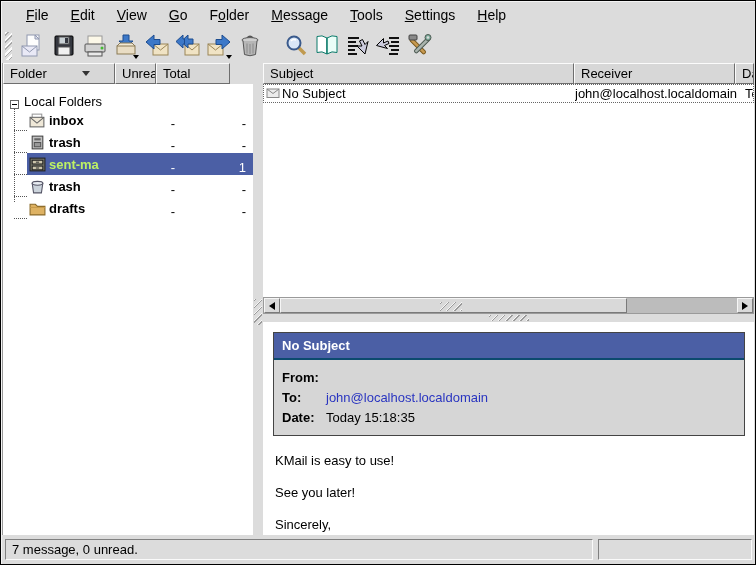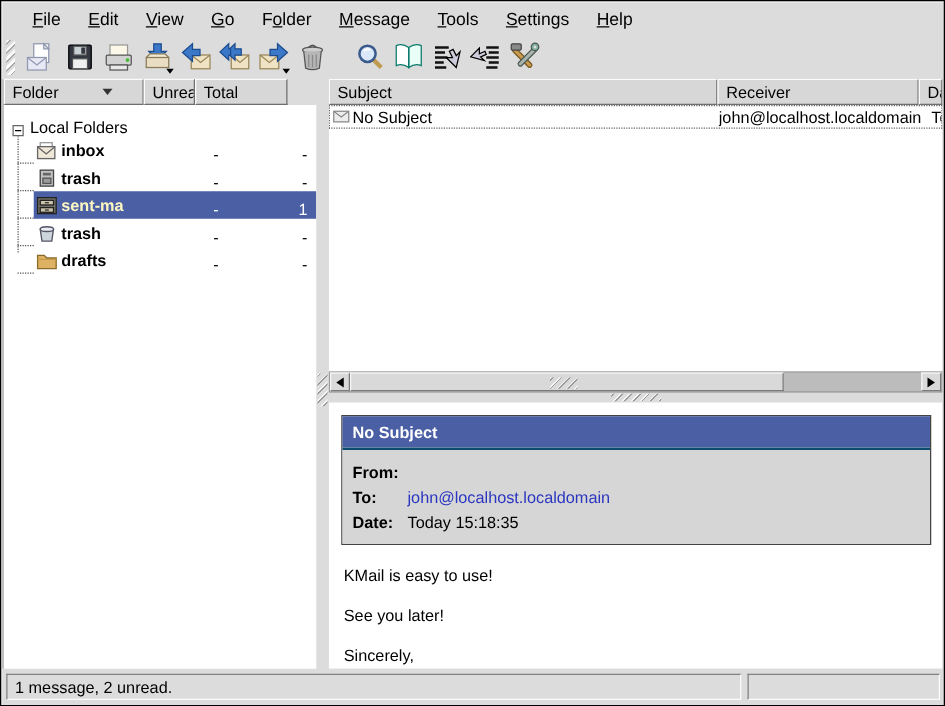--- a/index.html
+++ b/index.html
@@ -36,21 +36,21 @@
   .sort-arrow { width:0; height:0; border-left:4px solid transparent; border-right:4px solid transparent;
     border-top:5px solid #333; margin-right:18px; }
   .tree { flex:1; background:#fff; position:relative; padding-top:3px; overflow:hidden; }
   .tree-vline { position:absolute; left:11px; top:18px; height:100px; border-left:1px dotted #555; }
   .trow { height:22px; display:flex; align-items:flex-end; position:relative; }
   .expander { width:9px; height:9px; border:1px solid #666; background:#fff; margin:0 5px 0 7px;
     position:relative; }
   .expander::after { content:""; position:absolute; left:1px; right:1px; top:3px; border-top:1px solid #000; }
   .conn { width:13px; margin-left:11px; border-top:1px dotted #555; }
   .trow-inner { flex:1; height:22px; display:flex; align-items:center; gap:3px; padding-left:2px;font-weight:bold; }
-  .trow-inner.sel { background:#4b5fa5; color:#fef9c3; }
+  .trow-inner.sel { background:#4b5fa5; color:#bef264; }
   .ficon { width:17px; height:15px; flex:0 0 auto; display:flex; }
   .val { position:absolute; font-size:13px; }
   .val-unread { right:78px; }
   .val-total { right:7px; }
   
   .vsplit { width:10px; position:relative; }
   .vsplit .grip { position:absolute; left:1px; top:236px; width:8px; height:26px;
     background:repeating-linear-gradient(135deg,#f6f6f6 0 1px,#9a9a9a 1px 2px,#dcdcdc 2px 5px); }
   .hsplit { height:8px; position:relative; }
   .hsplit .grip { position:absolute; left:226px; top:1px; width:40px; height:6px;
@@ -449,18 +449,18 @@
           <div class="body-line"></div>
           <div class="body-line">Sincerely,</div>
           <div class="body-line">George</div>
         </div>
       </div>
     </div>
   </div>
 
   <div class="statusbar">
     <div class="status-panel sp-left">
-      <span>1 message, 2 unread.</span>
+      <span>7 message, 0 unread.</span>
     </div>
     <div class="status-panel sp-right"></div>
   </div>
 
 </div>
 
 </body></html>

